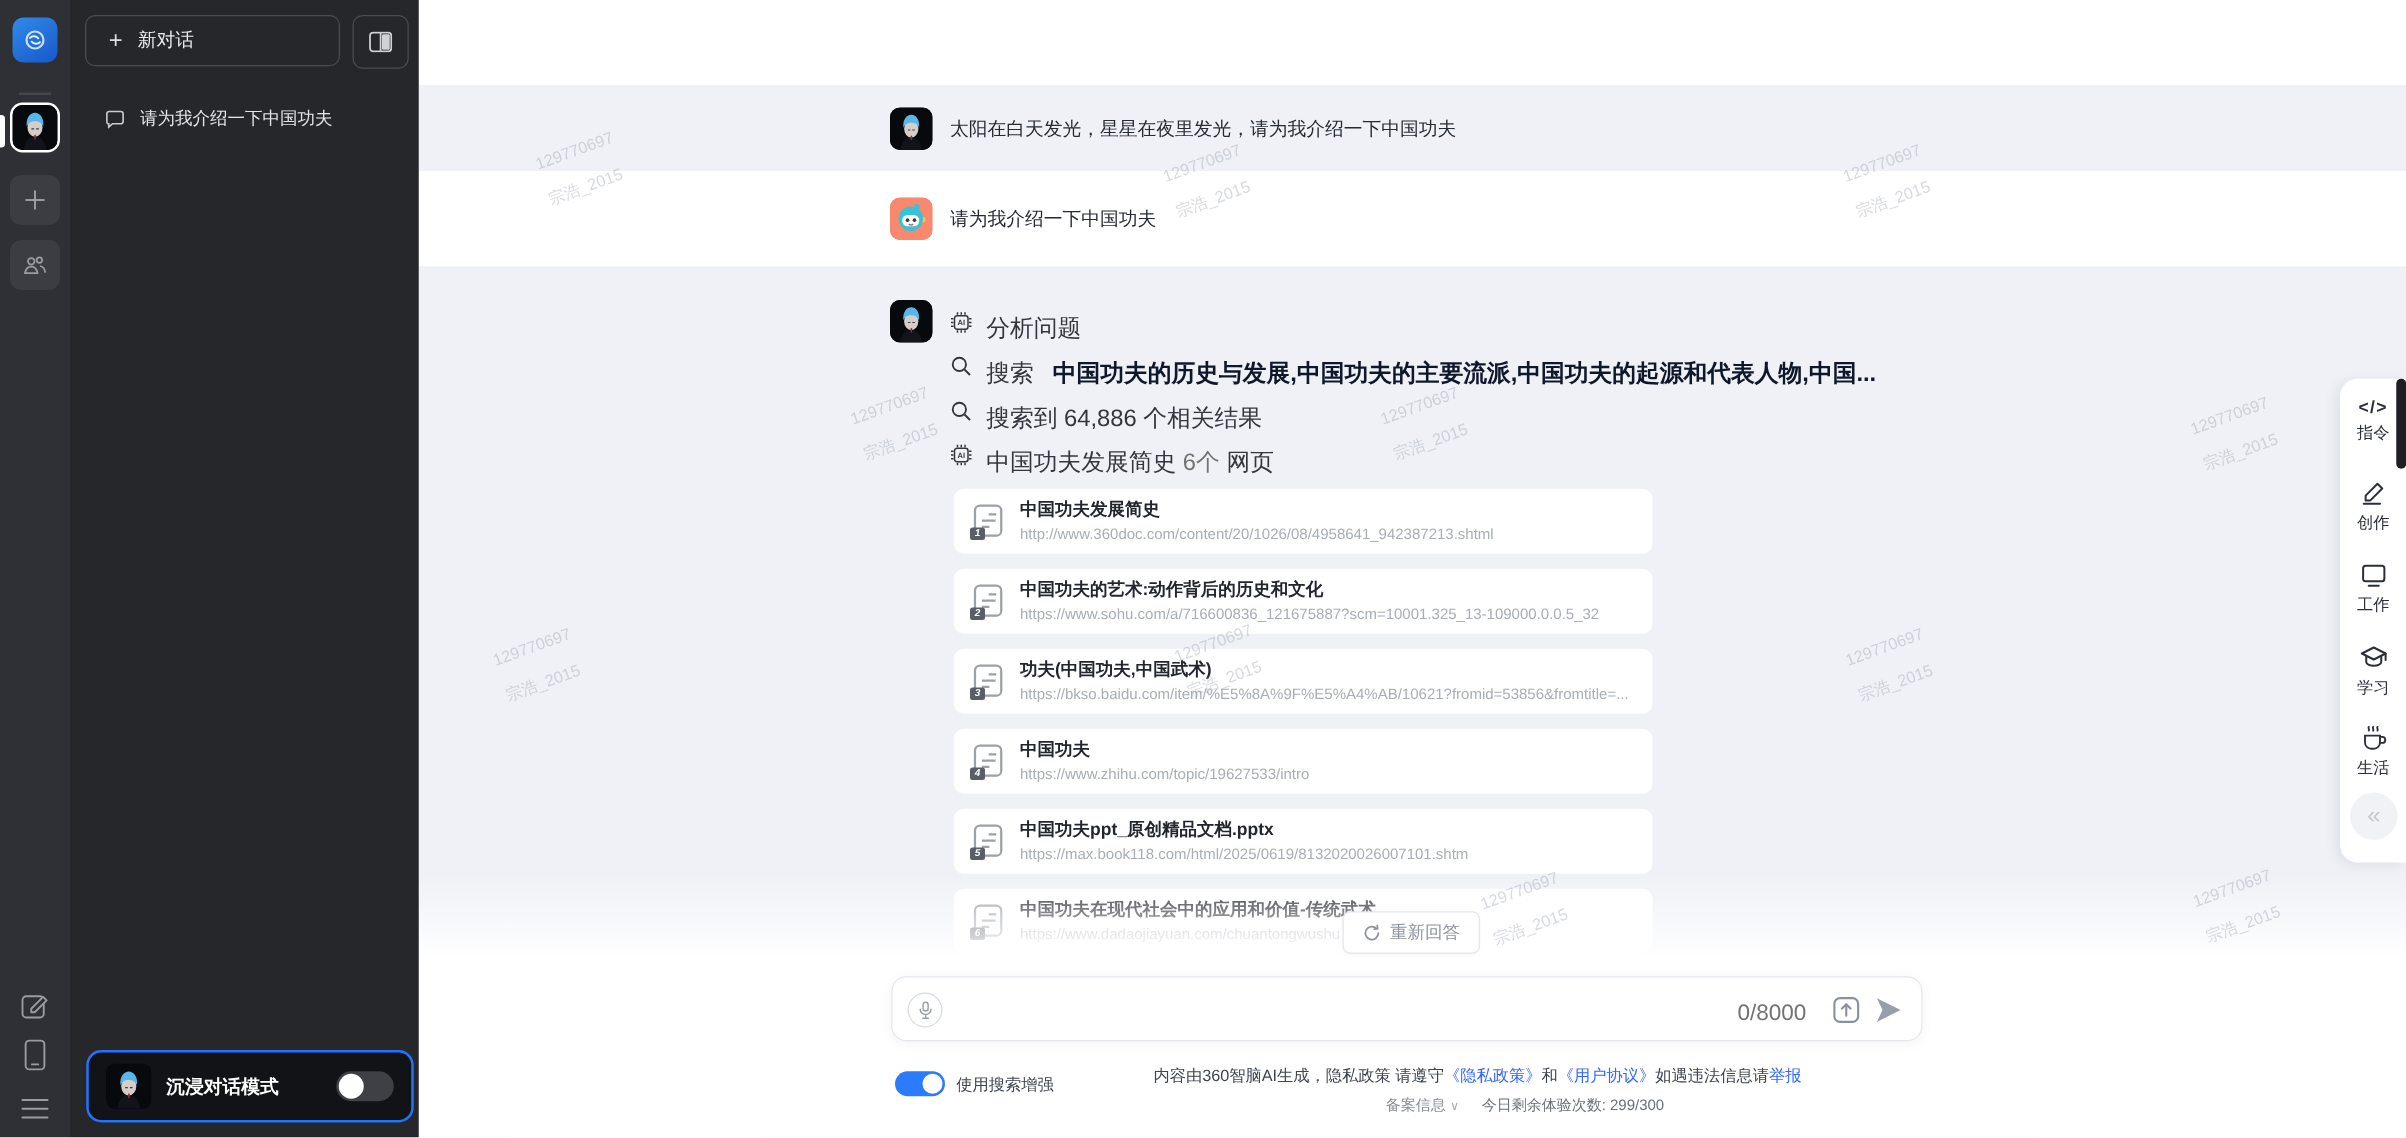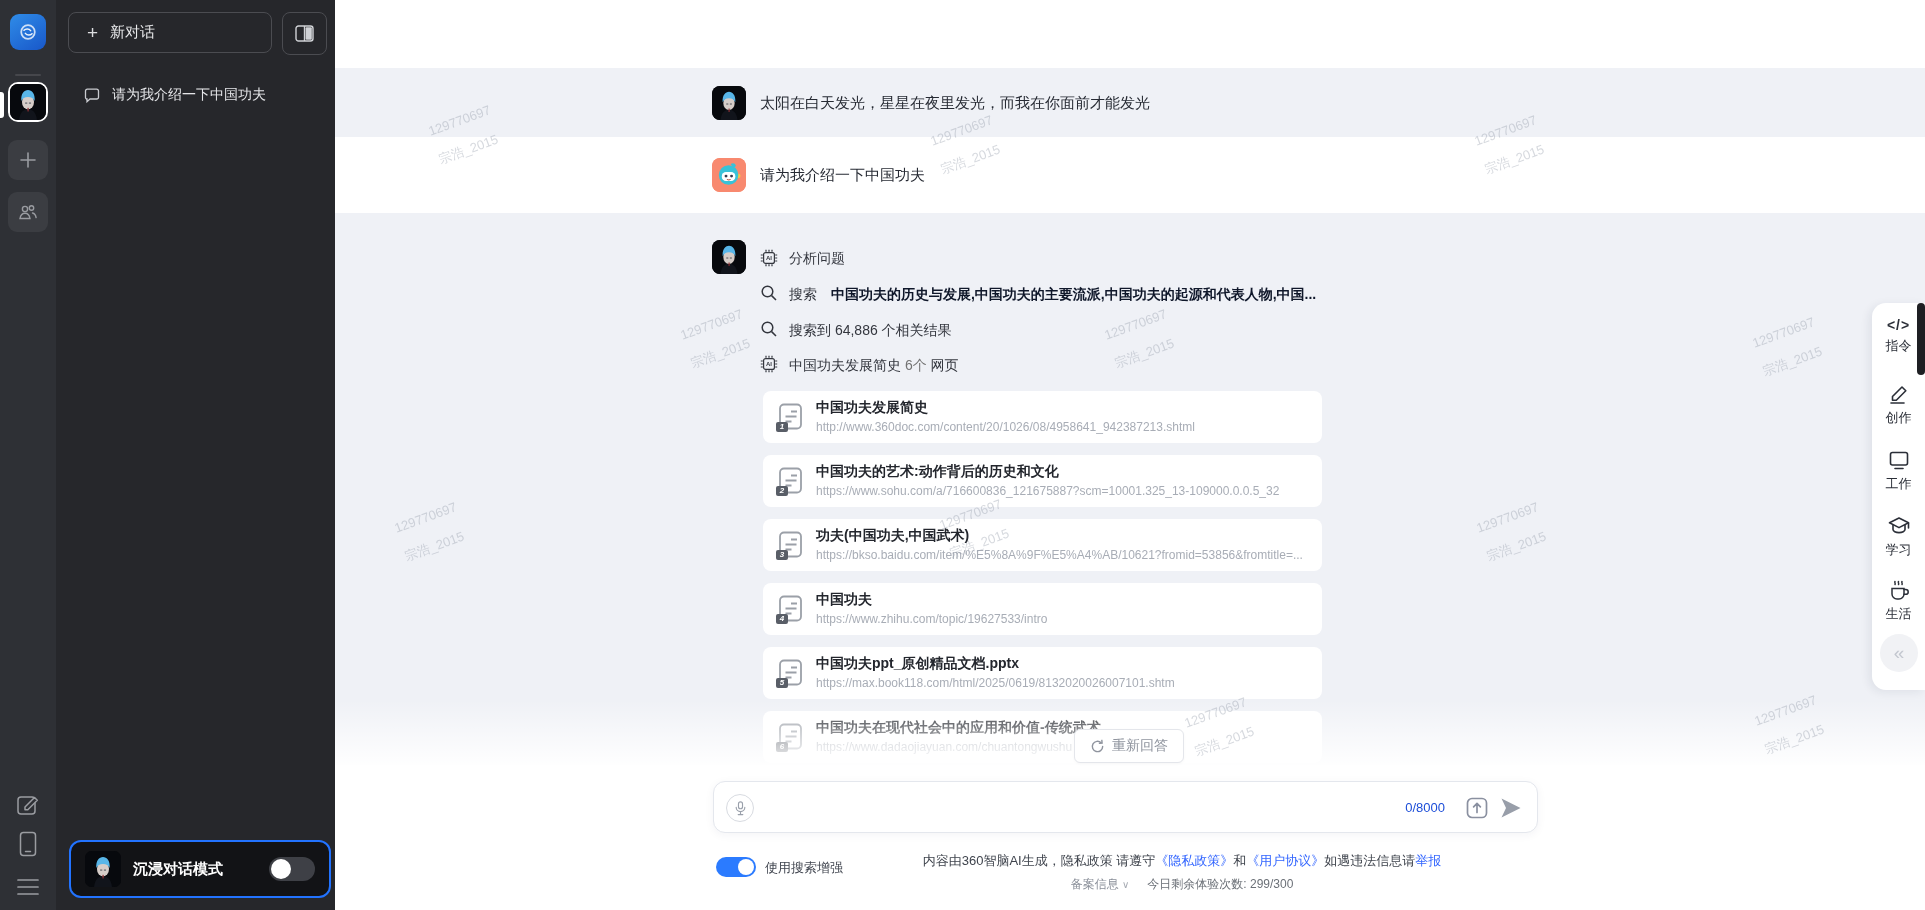--- a/index.html
+++ b/index.html
@@ -29,45 +29,45 @@
   .immersive .im-label{margin-left:12px;font-size:15px;font-weight:700;color:#ffffff;}
   .toggle-off{margin-left:auto;margin-right:14px;width:46px;height:24px;border-radius:12px;background:#3e4046;position:relative;cursor:pointer;}
   .toggle-off .knob{position:absolute;left:2px;top:2px;width:20px;height:20px;border-radius:50%;background:#ffffff;}
   
   .main-top{left:335px;top:0;width:1590px;height:68px;background:#ffffff;}
   .row-gray1{left:335px;top:68px;width:1590px;height:69px;background:#eff1f6;}
   .row-white{left:335px;top:137px;width:1590px;height:76px;background:#ffffff;}
   .section-gray{left:335px;top:213px;width:1590px;height:555px;background:#eff1f6;}
   .avatar34{width:34px;height:34px;border-radius:8px;overflow:hidden;background:#07090d;}
   .msg-text{font-size:15px;color:#262a33;}
-  .step-text{font-size:14px;color:#33363e;}
+  .step-text{font-size:19px;color:#33363e;}
   .blue-bold{color:#0f172a;font-weight:700;}
   .blue{color:#737373;}
   .card{position:absolute;left:763px;width:559px;height:52px;background:#ffffff;border-radius:8px;z-index:1;}
   .card .title{position:absolute;left:53px;top:8px;font-size:14px;font-weight:700;color:#23262d;white-space:nowrap;}
   .card .url{position:absolute;left:53px;top:29px;font-size:12px;color:#a8adb6;white-space:nowrap;}
   .doc-ico{position:absolute;left:15px;top:12px;width:26px;height:30px;}
   .doc-ico .badge{position:absolute;left:-2px;bottom:1px;min-width:10px;height:10px;background:#595e67;border-radius:2px;color:#fff;font-size:8px;line-height:10px;text-align:center;padding:0 1px;font-weight:700;}
   .regen{left:1074px;top:729px;width:108px;height:32px;background:#ffffff;border:1px solid #e4e6eb;border-radius:6px;display:flex;align-items:center;justify-content:center;gap:7px;color:#8f949e;font-size:14px;z-index:8;cursor:pointer;box-shadow:0 1px 3px rgba(0,0,0,0.03);}
   .fade{left:335px;top:700px;width:1590px;height:68px;background:linear-gradient(to bottom,rgba(255,255,255,0),#ffffff);z-index:4;pointer-events:none;}
   .bottom-white{left:335px;top:765px;width:1590px;height:145px;background:#ffffff;z-index:6;}
   
   .composer{left:713px;top:781px;width:825px;height:52px;background:#ffffff;border:1px solid #e4e7ed;border-radius:12px;box-sizing:border-box;z-index:10;box-shadow:0 2px 10px rgba(30,40,70,0.05);}
   .mic{position:absolute;left:12px;top:12px;width:26px;height:26px;border:1px solid #d8dbe1;border-radius:50%;display:flex;align-items:center;justify-content:center;cursor:pointer;}
   .composer input{position:absolute;left:52px;top:0;width:570px;height:50px;border:none;outline:none;background:transparent;font-size:15px;color:#4a4f59;font-family:inherit;}
   .composer input::placeholder{color:#b9bec8;}
-  .counter{position:absolute;right:92px;top:18px;font-size:13px;color:#1d4ed8;}
+  .counter{position:absolute;right:92px;top:18px;font-size:18px;color:#737373;}
   .up-btn{position:absolute;right:48px;top:14px;width:24px;height:24px;cursor:pointer;}
   .send-btn{position:absolute;right:14px;top:15px;width:24px;height:22px;cursor:pointer;}
   
   .srch-toggle{left:716px;top:857px;width:40px;height:20px;border-radius:10px;background:#2b7bff;position:absolute;cursor:pointer;z-index:11;}
   .srch-toggle .knob{position:absolute;right:2px;top:2px;width:16px;height:16px;border-radius:50%;background:#fff;}
   .srch-label{left:765px;top:859px;font-size:13px;color:#40454f;z-index:11;}
   .foot-line1{left:770px;top:852px;width:824px;text-align:center;font-size:13px;color:#3f444d;z-index:11;}
-  .foot-line2{left:770px;top:876px;width:824px;text-align:center;font-size:12px;color:#8a8f99;z-index:11;}
+  .foot-line2{left:808px;top:876px;width:824px;text-align:center;font-size:12px;color:#8a8f99;z-index:11;}
   .foot-line2 .quota{color:#6b7077;margin-left:18px;}
   .foot-link{color:#3366ff;cursor:pointer;}
   .chev-d{font-size:10px;color:#a7abb3;}
   
   .tools{left:1872px;top:303px;width:53px;height:387px;background:#ffffff;border-radius:14px 0 0 14px;box-shadow:-3px 2px 10px rgba(30,40,70,0.08);z-index:30;}
   .tool{position:absolute;left:0;width:53px;display:flex;flex-direction:column;align-items:center;gap:4px;cursor:pointer;color:#2b2f38;}
   .tool .tlabel{font-size:13px;color:#2b2f38;}
   .tool-code{font-size:14px;font-weight:700;letter-spacing:1px;}
   .collapse-circle{position:absolute;left:8px;top:331px;width:38px;height:38px;border-radius:50%;background:#f1f2f5;display:flex;align-items:center;justify-content:center;color:#c3c7cf;font-size:19px;cursor:pointer;}
   .scrollbar{left:1917px;top:303px;width:8px;height:72px;background:#1e1f23;border-radius:4px;z-index:40;cursor:pointer;}
@@ -86,21 +86,21 @@
 <div class="ab avatar34" style="left:712px;top:86px;">
   <svg width="34" height="34" viewBox="0 0 40 40">
       <rect width="40" height="40" fill="#07090d"></rect>
       <path d="M10 40c1-9 5.5-12 10-12s9 3 10 12z" fill="#11141b"></path>
       <ellipse cx="20" cy="20" rx="6.7" ry="8.2" fill="#d6cdc8"></ellipse>
       <path d="M12.6 19c-.8-8 3.2-12.2 7.4-12.2S28.2 11 27.4 19c-1.6-3.2-3.4-4.6-7.4-4.6s-5.8 1.4-7.4 4.6z" fill="#58b6e8"></path>
       <path d="M16.8 21.2h2.4M21 21.2h2.4" stroke="#3a3f47" stroke-width="1"></path>
       <rect x="19.4" y="26.5" width="1.4" height="4" fill="#8c2f33"></rect>
     </svg>
 </div>
-<div class="ab msg-text" style="left:760px;top:94px;">太阳在白天发光，星星在夜里发光，而我在你面前才能发光</div>
+<div class="ab msg-text" style="left:760px;top:94px;">太阳在白天发光，星星在夜里发光，请为我介绍一下中国功夫</div>
 
 <div class="ab avatar34" style="left:712px;top:158px;background:#f8896f;">
   <svg width="34" height="34" viewBox="0 0 40 40">
       <rect width="40" height="40" rx="8" fill="#f8896f"></rect>
       <circle cx="31" cy="21" r="2.6" fill="#f6c544"></circle>
       <circle cx="19.5" cy="20" r="11.5" fill="#38c2d8"></circle>
       <path d="M22 7c3-1.6 5.4-.6 5.8 1.6.3 1.8-1.4 3-3.2 2.6z" fill="#38c2d8"></path>
       <rect x="11.5" y="16.5" width="16" height="10.5" rx="5" fill="#ffffff"></rect>
       <circle cx="16.5" cy="21.3" r="1.7" fill="#353b4e"></circle>
       <circle cx="23" cy="21.3" r="1.7" fill="#353b4e"></circle>

